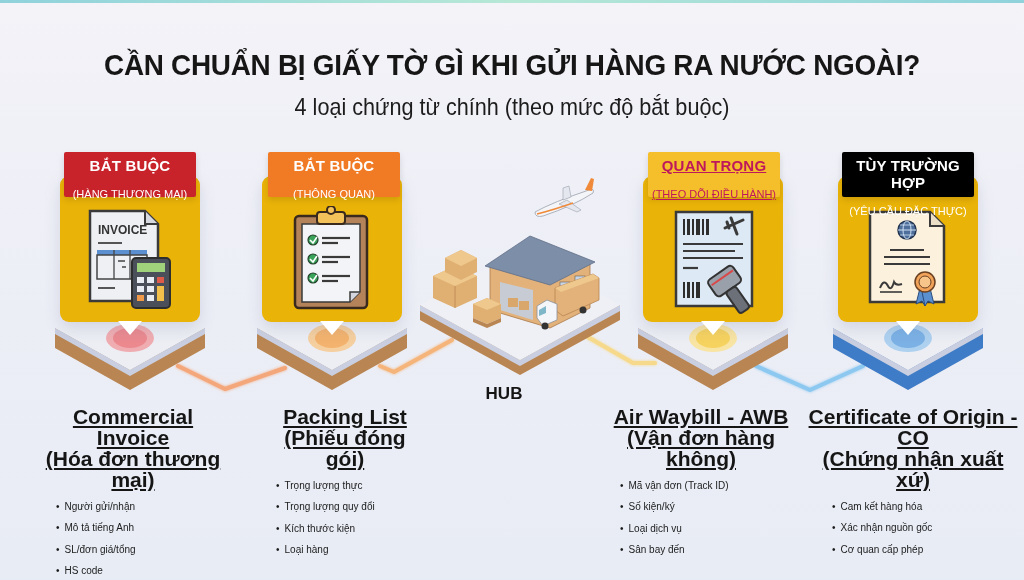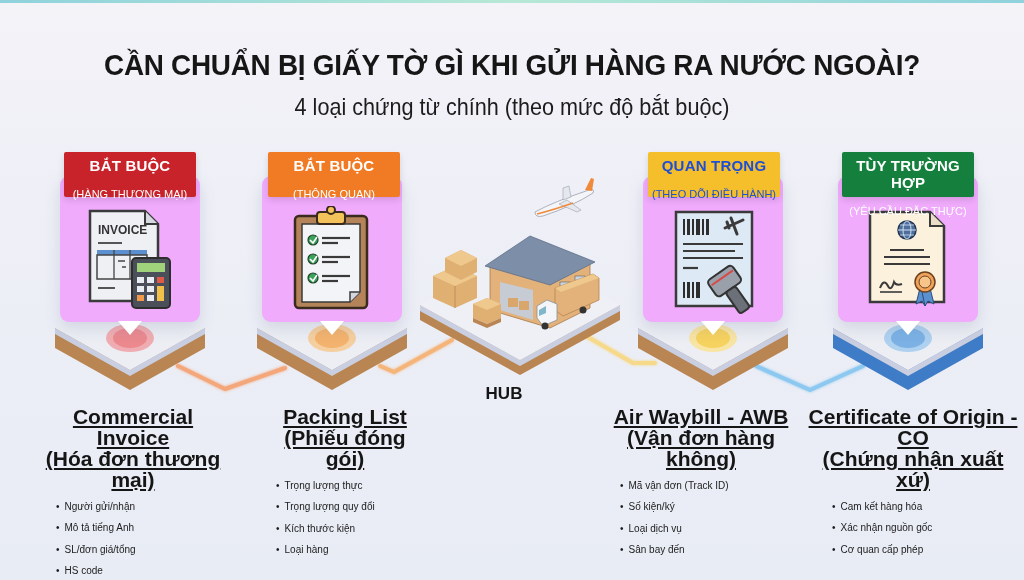--- a/index.html
+++ b/index.html
@@ -20,31 +20,31 @@
 
   
   svg.connectors { position: absolute; left: 0; top: 0; width: 1024px; height: 580px; }
 
   
   .platform { position: absolute; width: 170px; height: 90px; }
   .platform svg { width: 100%; height: 100%; overflow: visible; }
 
   
   .card { position: absolute; top: 176px; width: 140px; height: 146px;
-    background: #f0abfc; border-radius: 9px;
+    background: #eab308; border-radius: 9px;
     box-shadow: 0 6px 16px rgba(90,100,140,0.18); }
   .card::after { content: ""; position: absolute; left: 50%; bottom: -13px;
     transform: translateX(-50%); border-left: 12px solid transparent;
     border-right: 12px solid transparent; border-top: 14px solid #ffffff; }
   .badge { position: absolute; top: 152px; width: 132px; height: 45px;
     border-radius: 2px; color: #fff; text-align: center; z-index: 3;
     box-shadow: 0 3px 6px rgba(0,0,0,0.12); }
   .badge .b1 { display: block; font-size: 15px; font-weight: 700; margin-top: 5px; letter-spacing: 0.2px; }
   .badge .b2 { display: block; font-size: 11px; font-weight: 400; margin-top: 14px; }
-  .badge.dark-text { color: #1d4ed8; }
+  .badge.dark-text { color: #be185d; text-decoration: underline; }
   .icon-wrap { position: absolute; left: 0; top: 30px; width: 140px; height: 110px; }
   .icon-wrap svg { width: 100%; height: 100%; }
 
   
   .hub { position: absolute; left: 415px; top: 170px; width: 210px; height: 220px; }
   .hub svg { width: 100%; height: 100%; }
   .hub-label { position: absolute; left: 464px; top: 384px; width: 80px; text-align: center;
     font-size: 17px; font-weight: 700; color: #141414; }
 
   
@@ -284,21 +284,21 @@
       <line x1="42" y1="86" x2="64" y2="86" stroke="#3a3a3a" stroke-width="1.6"></line>
       <g>
         <path d="M82,82 L78,98 L84,95 L87,100 L90,86 Z" fill="#5a8fd0" stroke="#2b4c7a" stroke-width="1"></path>
         <path d="M92,82 L96,98 L90,95 L87,100 L84,86 Z" fill="#5a8fd0" stroke="#2b4c7a" stroke-width="1"></path>
         <circle cx="87" cy="76" r="10" fill="#f2a35a" stroke="#6a4020" stroke-width="1.5"></circle>
         <circle cx="87" cy="76" r="6" fill="#f7c48a" stroke="#6a4020" stroke-width="1"></circle>
       </g>
     </svg>
   </div>
 </div>
-<div class="badge" style="left:842px; background:#15803d;">
+<div class="badge" style="left:842px; background:#000000;">
   <span class="b1">TÙY TRƯỜNG HỢP</span>
   <span class="b2">(YÊU CẦU ĐẶC THỰC)</span>
 </div>
 
 <div class="col" style="left:40px; width:186px;">
   <span class="h1">Commercial Invoice</span>
   <span class="h2">(Hóa đơn thương mại)</span>
   <ul style="margin-left:16px;">
     <li>Người gửi/nhận</li>
     <li>Mô tả tiếng Anh</li>

